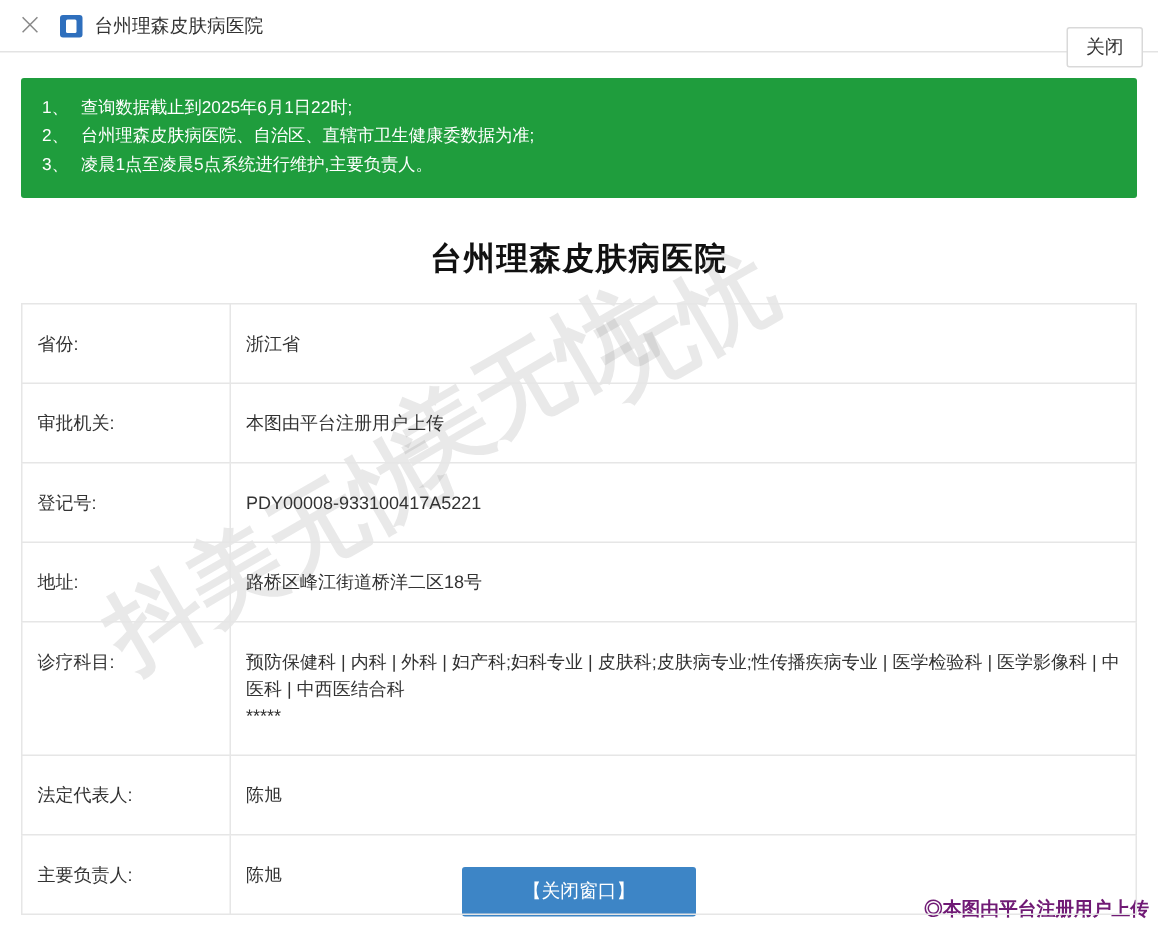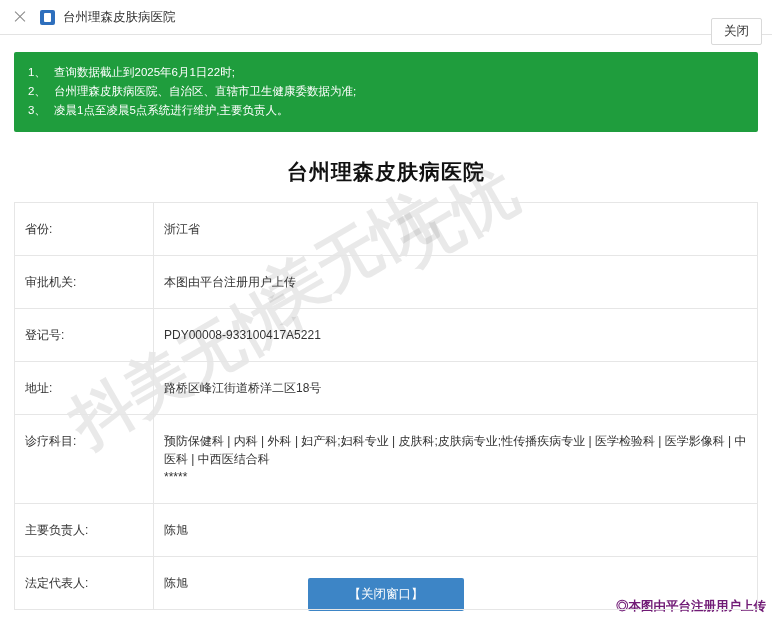--- a/index.html
+++ b/index.html
@@ -258,27 +258,27 @@
           <td class="val">路桥区峰江街道桥洋二区18号</td>
         </tr>
         <tr>
           <td class="lbl">诊疗科目:</td>
           <td class="val">
             <span>预防保健科 | 内科 | 外科 | 妇产科;妇科专业 | 皮肤科;皮肤病专业;性传播疾病专业 | 医学检验科 | 医学影像科 | 中医科 | 中西医结合科</span>
             <span class="subjects-line2">*****</span>
           </td>
         </tr>
         <tr>
+          <td class="lbl">法定代表人:</td>
+          <td class="val">陈旭</td>
+        </tr>
+        <tr>
           <td class="lbl">主要负责人:</td>
           <td class="val">陈旭</td>
         </tr>
-        <tr>
-          <td class="lbl">法定代表人:</td>
-          <td class="val">陈旭</td>
-        </tr>
       </tbody>
     </table>
   </div>
 
   <div class="footer">
     <button class="btn-close-window">【关闭窗口】</button>
   </div>
   <div class="credit">◎本图由平台注册用户上传</div>
 
 </div>

